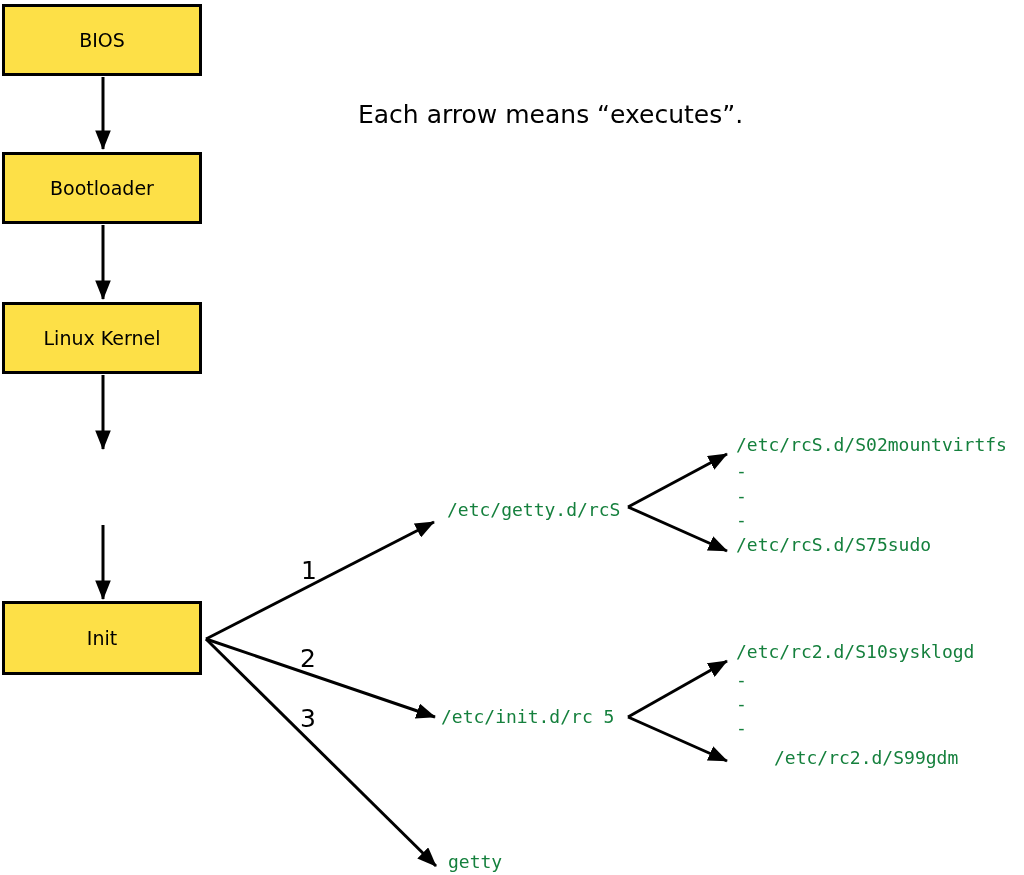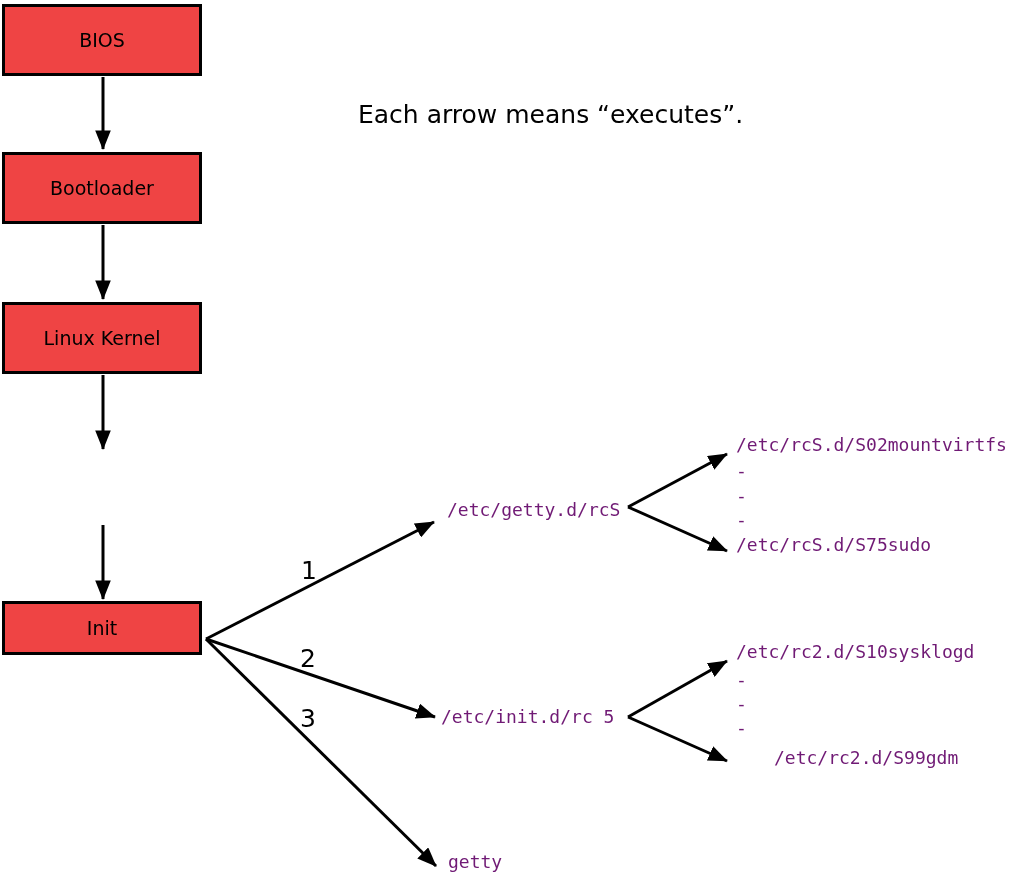--- a/index.html
+++ b/index.html
@@ -21,42 +21,42 @@
     width: 1024px;
     height: 875px;
   }
   .node-box {
     position: absolute;
     left: 2px;
     width: 200px;
     height: 72px;
     border: 3px solid #000000;
     box-sizing: border-box;
-    background: #ef4444;
+    background: #fde047;
     display: flex;
     align-items: center;
     justify-content: center;
     font-family: "DejaVu Sans", "Liberation Sans", sans-serif;
     font-size: 19px;
     color: #000000;
   }
   .sans-label {
     position: absolute;
     font-family: "DejaVu Sans", "Liberation Sans", sans-serif;
     font-size: 25px;
     color: #000000;
     transform: translateY(-50%);
     white-space: pre;
     line-height: 1;
   }
   .mono-label {
     position: absolute;
     font-family: "DejaVu Sans Mono", "Liberation Mono", monospace;
     font-size: 18px;
-    color: #701a75;
+    color: #15803d;
     transform: translateY(-50%);
     white-space: pre;
     line-height: 1;
   }
 </style>
 </head>
 <body>
 
 <div id="canvas">
 
@@ -88,21 +88,21 @@
 
   <div class="node-box" style="top:4px;">
     <span>BIOS</span>
   </div>
   <div class="node-box" style="top:302px;">
     <span>Linux Kernel</span>
   </div>
   <div class="node-box" style="top:152px;">
     <span>Bootloader</span>
   </div>
-  <div class="node-box" style="top:601px; height:54px;">
+  <div class="node-box" style="top:601px; height:74px;">
     <span>Init</span>
   </div>
 
   <div class="sans-label" style="left:301px; top:570px;">1</div>
   <div class="sans-label" style="left:300px; top:658px;">2</div>
   <div class="sans-label" style="left:300px; top:718px;">3</div>
 
   <div class="mono-label" style="left:447px; top:510px;">/etc/getty.d/rcS</div>
   <div class="mono-label" style="left:441px; top:717px;">/etc/init.d/rc 5</div>
   <div class="mono-label" style="left:448px; top:862px;">getty</div>

